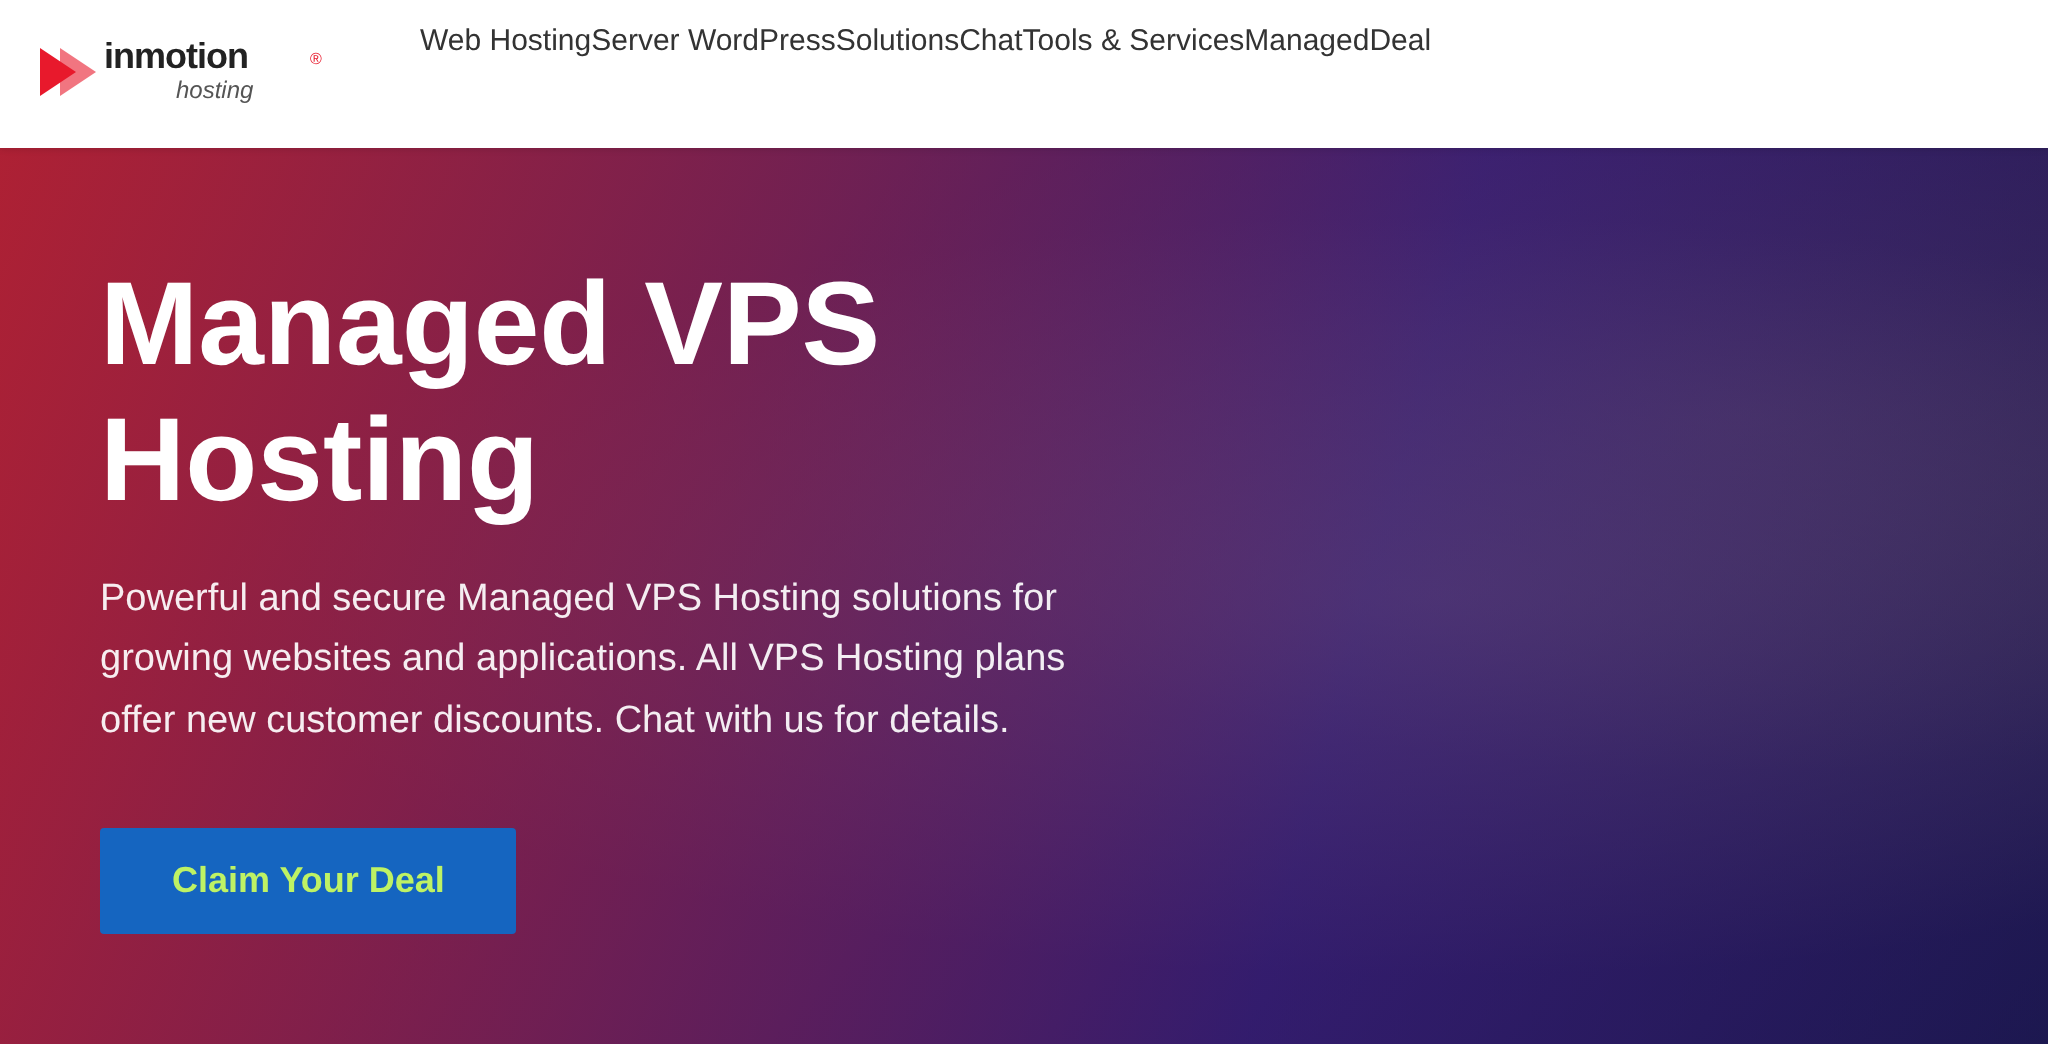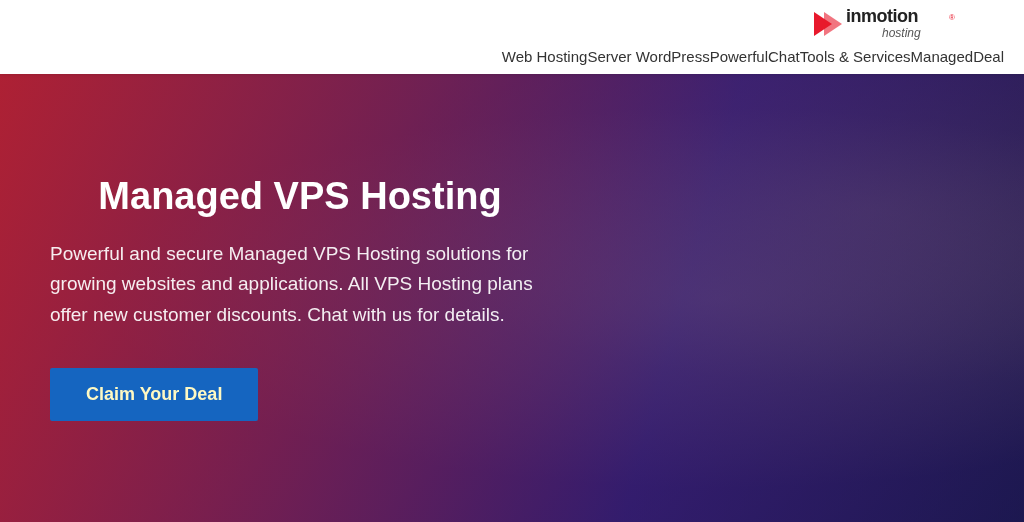--- a/index.html
+++ b/index.html
@@ -1,28 +1,27 @@
 <!DOCTYPE html>
 <html><head>
   <meta charset="utf-8">
   <style>
     * { margin: 0; padding: 0; box-sizing: border-box; }
     body { width: 1024px; height: 522px; overflow: hidden; font-family: Arial, sans-serif; }
 
     
     .navbar {
       display: flex;
-      align-items: flex-end;
+      align-items: flex-start;
       background: #fff;
       height: 74px;
-      padding: 0 20px;
+      padding: 12px 20px;
       box-shadow: 0 1px 3px rgba(0,0,0,0.1);
       position: relative;
       z-index: 10;
-      flex-direction: column;
     }
     .logo-area {
       display: flex;
       align-items: center;
       margin-right: 30px;
       min-width: 160px;
     }
     .logo-svg {
       width: 160px;
       height: 48px;
@@ -71,38 +70,37 @@
         linear-gradient(135deg, #8b3040 0%, #4a2060 50%, #1a1050 100%);
       z-index: 0;
     }
     .hero-content {
       position: relative;
       z-index: 2;
       padding: 40px 50px;
       max-width: 620px;
     }
     .hero-title {
-      font-size: 38px;
+      font-size: 59px;
       font-weight: 700;
       color: #fff;
       line-height: 1.15;
       margin-bottom: 20px;
-      text-align: center;
     }
     .hero-subtitle {
       font-size: 19px;
       color: rgba(255,255,255,0.92);
       line-height: 1.6;
       margin-bottom: 17px;
       max-width: 500px;
     }
     .cta-button {
       display: inline-block;
       background: #1565c0;
-      color: #fef9c3;
+      color: #bef264;
       font-size: 18px;
       font-weight: 700;
       padding: 16px 36px;
       border: none;
       cursor: pointer;
       text-decoration: none;
       border-radius: 2px;
       margin-top: 21px;
     }
   </style>
@@ -124,21 +122,21 @@
     </svg>
   </div>
   <ul class="nav-links">
     <li>
       <a href="#">Web Hosting</a>
     </li>
     <li>
       <a href="#">Server WordPress</a>
     </li>
     <li>
-      <a href="#">Powerful</a>
+      <a href="#">Solutions</a>
     </li>
     <li>
       <a href="#">Chat</a>
     </li>
     <li>
       <a href="#">Tools &amp; Services</a>
     </li>
     <li>
       <a href="#">Managed</a>
     </li>

